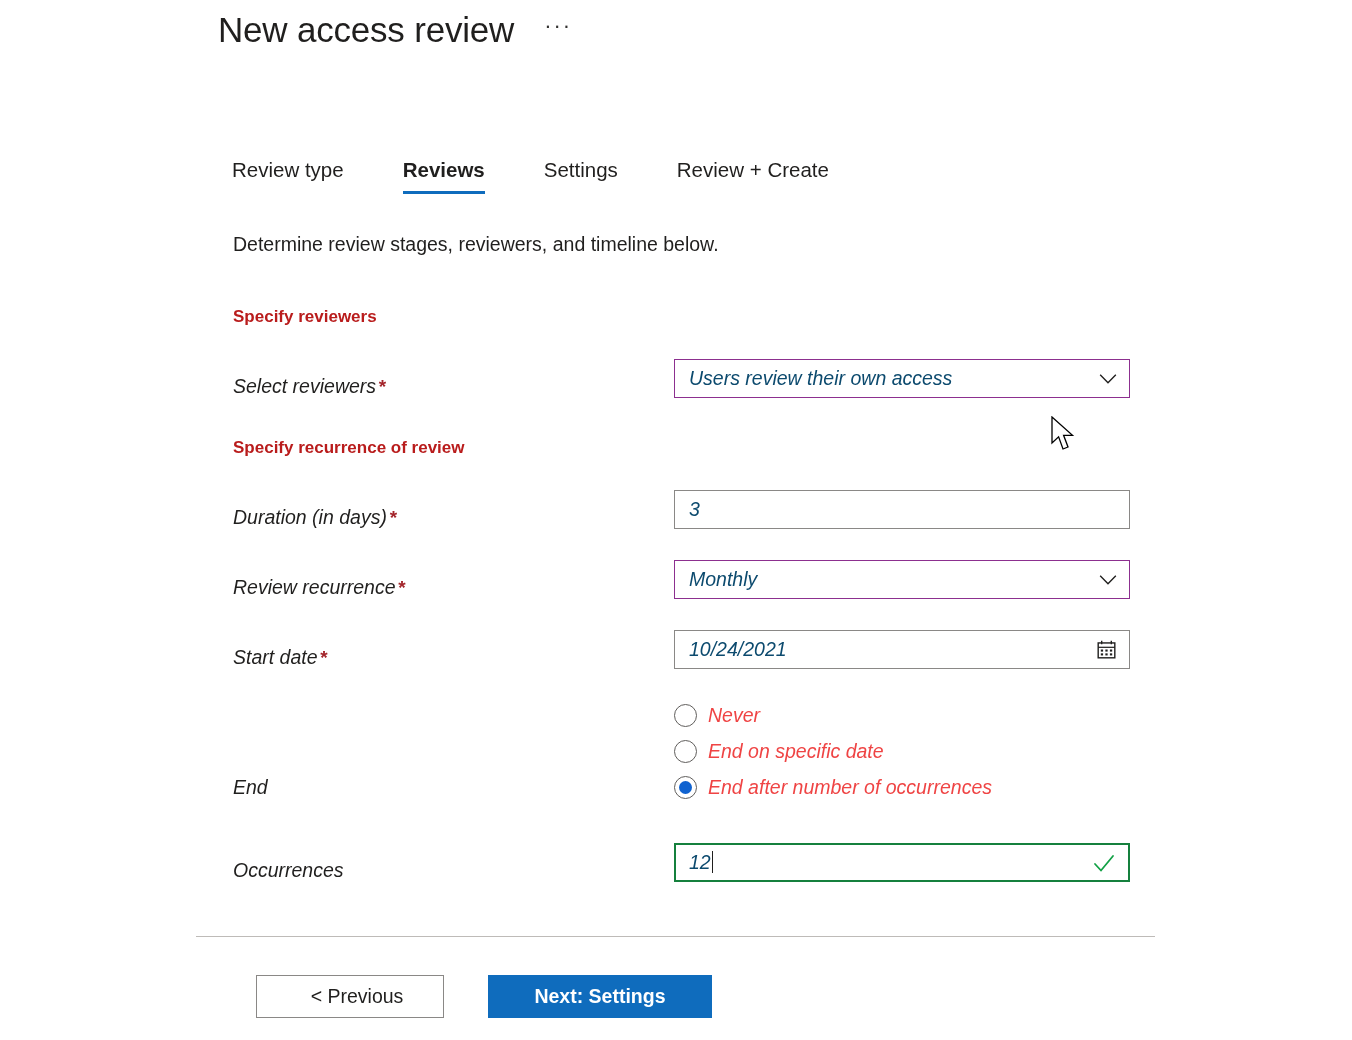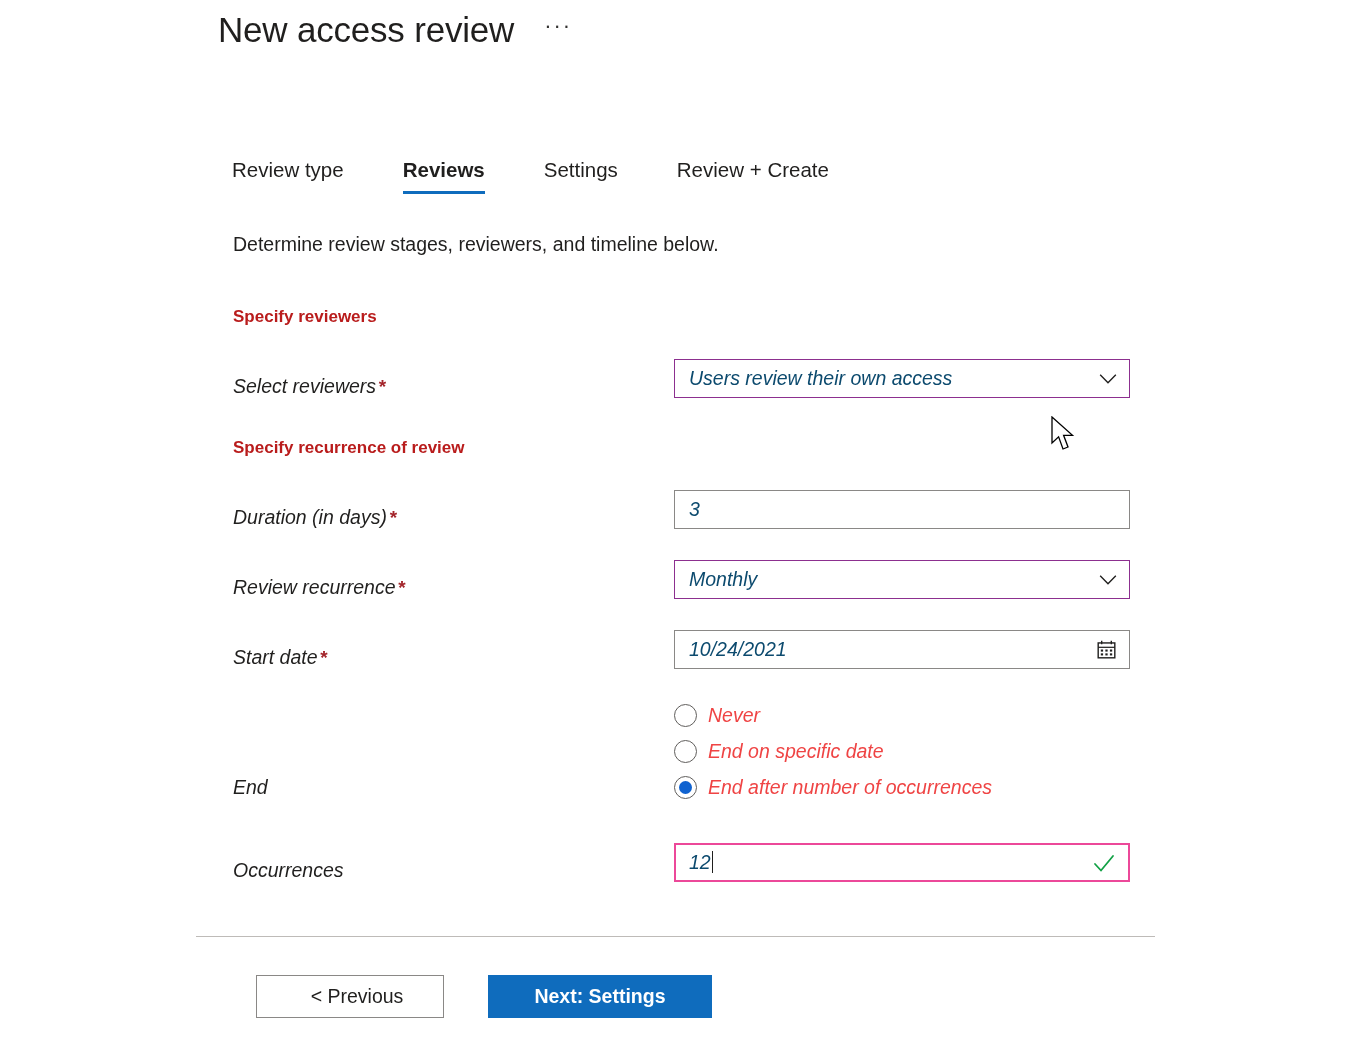--- a/index.html
+++ b/index.html
@@ -137,21 +137,21 @@
     display: flex;
     align-items: center;
     padding: 0 10px 0 14px;
     font-size: 19.5px;
     color: #0c4a6e;
     cursor: pointer;
   }
   .field.gray  { border: 1px solid #8a8886; }
   .field.purple{ border: 1px solid #8c2f8f; }
   .field.focused {
-    border: 2px solid #ec4899;
+    border: 2px solid #15803d;
     padding-left: 13px;
   }
   .field-text { flex: 1 1 auto; white-space: nowrap; overflow: hidden; }
 
   .chev {
     flex: none;
     width: 22px;
     height: 22px;
     display: block;
     color: #201f1e;

